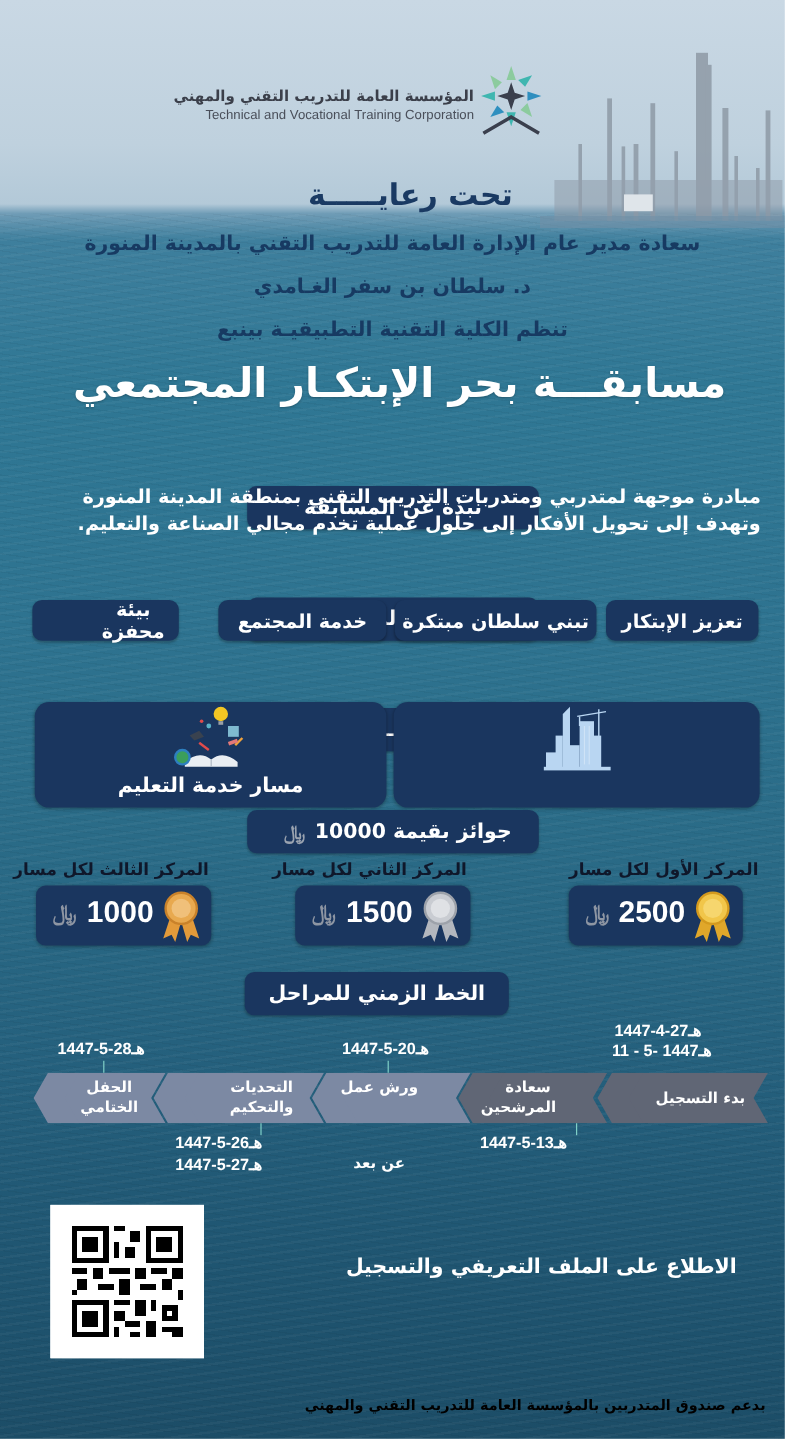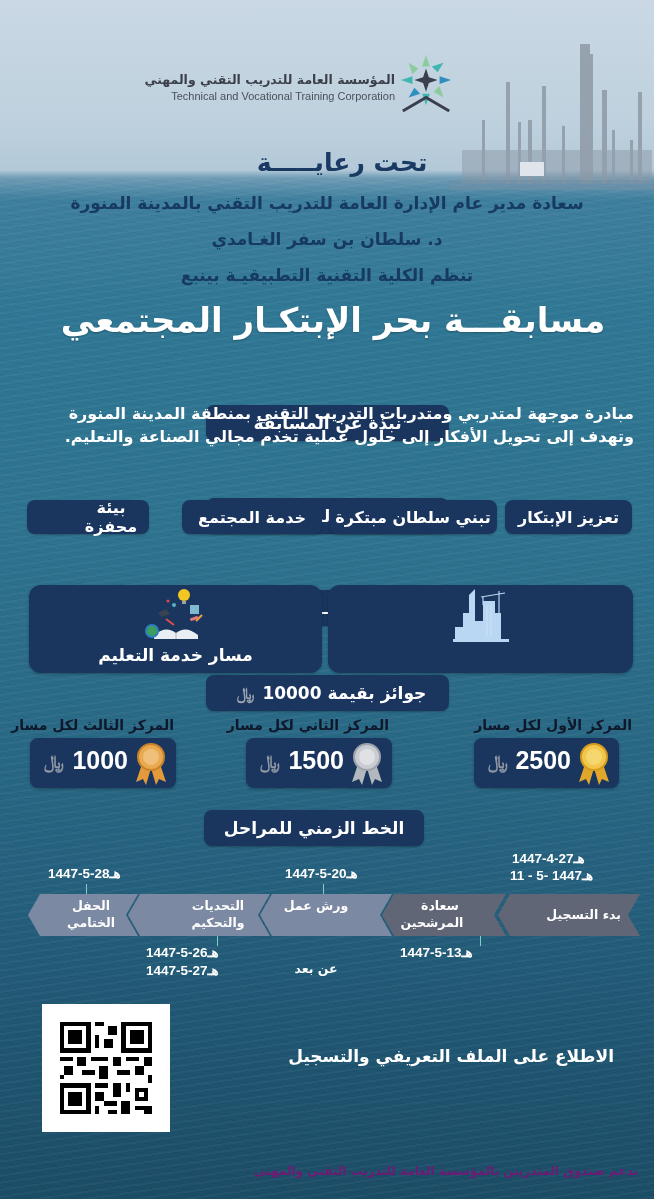--- a/index.html
+++ b/index.html
@@ -57,21 +57,21 @@
 
   .timeline-head { left: 204px; top: 810px; width: 220px; height: 36px; font-size: 17px; }
 
   .date { position: absolute; font-size: 13.5px; font-weight: bold; color: #fff; direction: ltr; white-space: nowrap; line-height: 18px; font-family: "Liberation Sans", sans-serif; }
   .tick { position: absolute; width: 1px; background: #7fd0c7; }
   .chev-svg { position: absolute; top: 894px; left: 20px; width: 620px; height: 42px; }
   .chev-label { position: absolute; color: #fff; font-size: 12.5px; text-align: center; line-height: 17px; white-space: nowrap; font-weight: bold; }
 
   .qr { position: absolute; left: 42px; top: 1004px; width: 128px; height: 128px; background: #fff; }
   .cta { position: absolute; top: 1046px; right: 40px; font-size: 17px; color: #fff; font-weight: bold; white-space: nowrap; }
-  .footer { position: absolute; top: 1164px; right: 16px; font-size: 12px; color: #701a75; font-weight: bold; white-space: nowrap; }
+  .footer { position: absolute; top: 1164px; right: 16px; font-size: 12px; color: #000000; font-weight: bold; white-space: nowrap; }
 </style>
 </head>
 <body>
 
 <div class="sea-texture"></div>
 
 <svg class="refinery" viewBox="0 0 204 160">
   <g fill="#8e9aa6" opacity="0.85">
     <rect x="130" y="14" width="10" height="140"></rect>
     <rect x="138" y="24" width="5" height="130"></rect>

